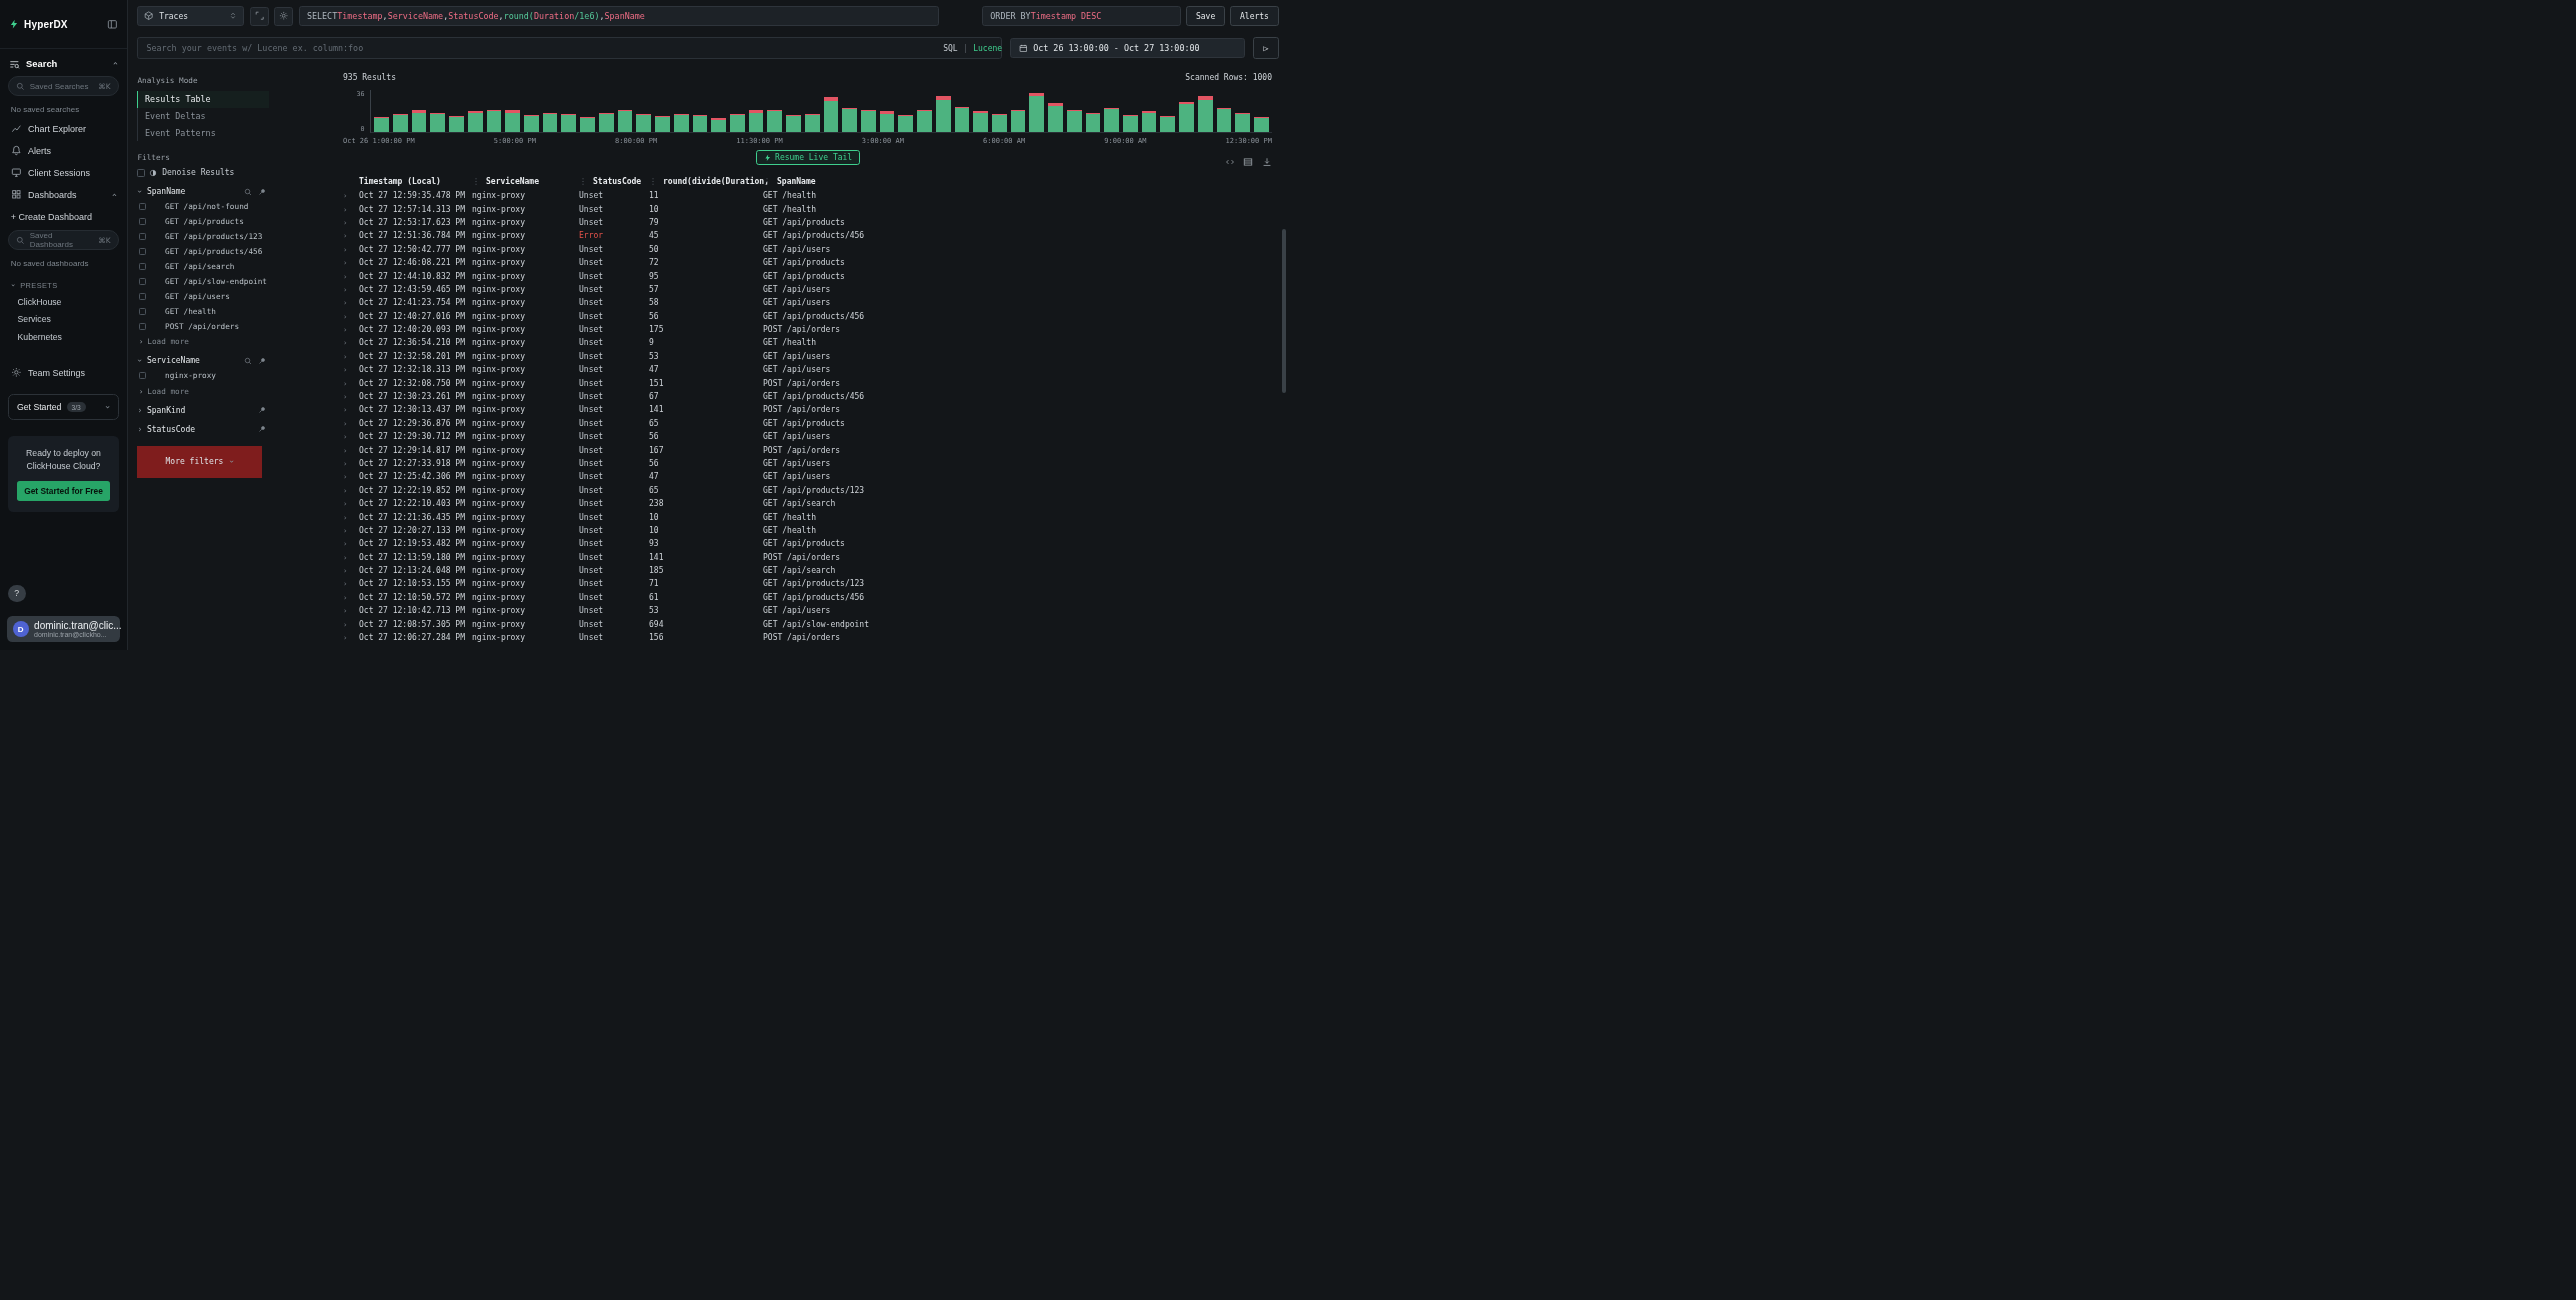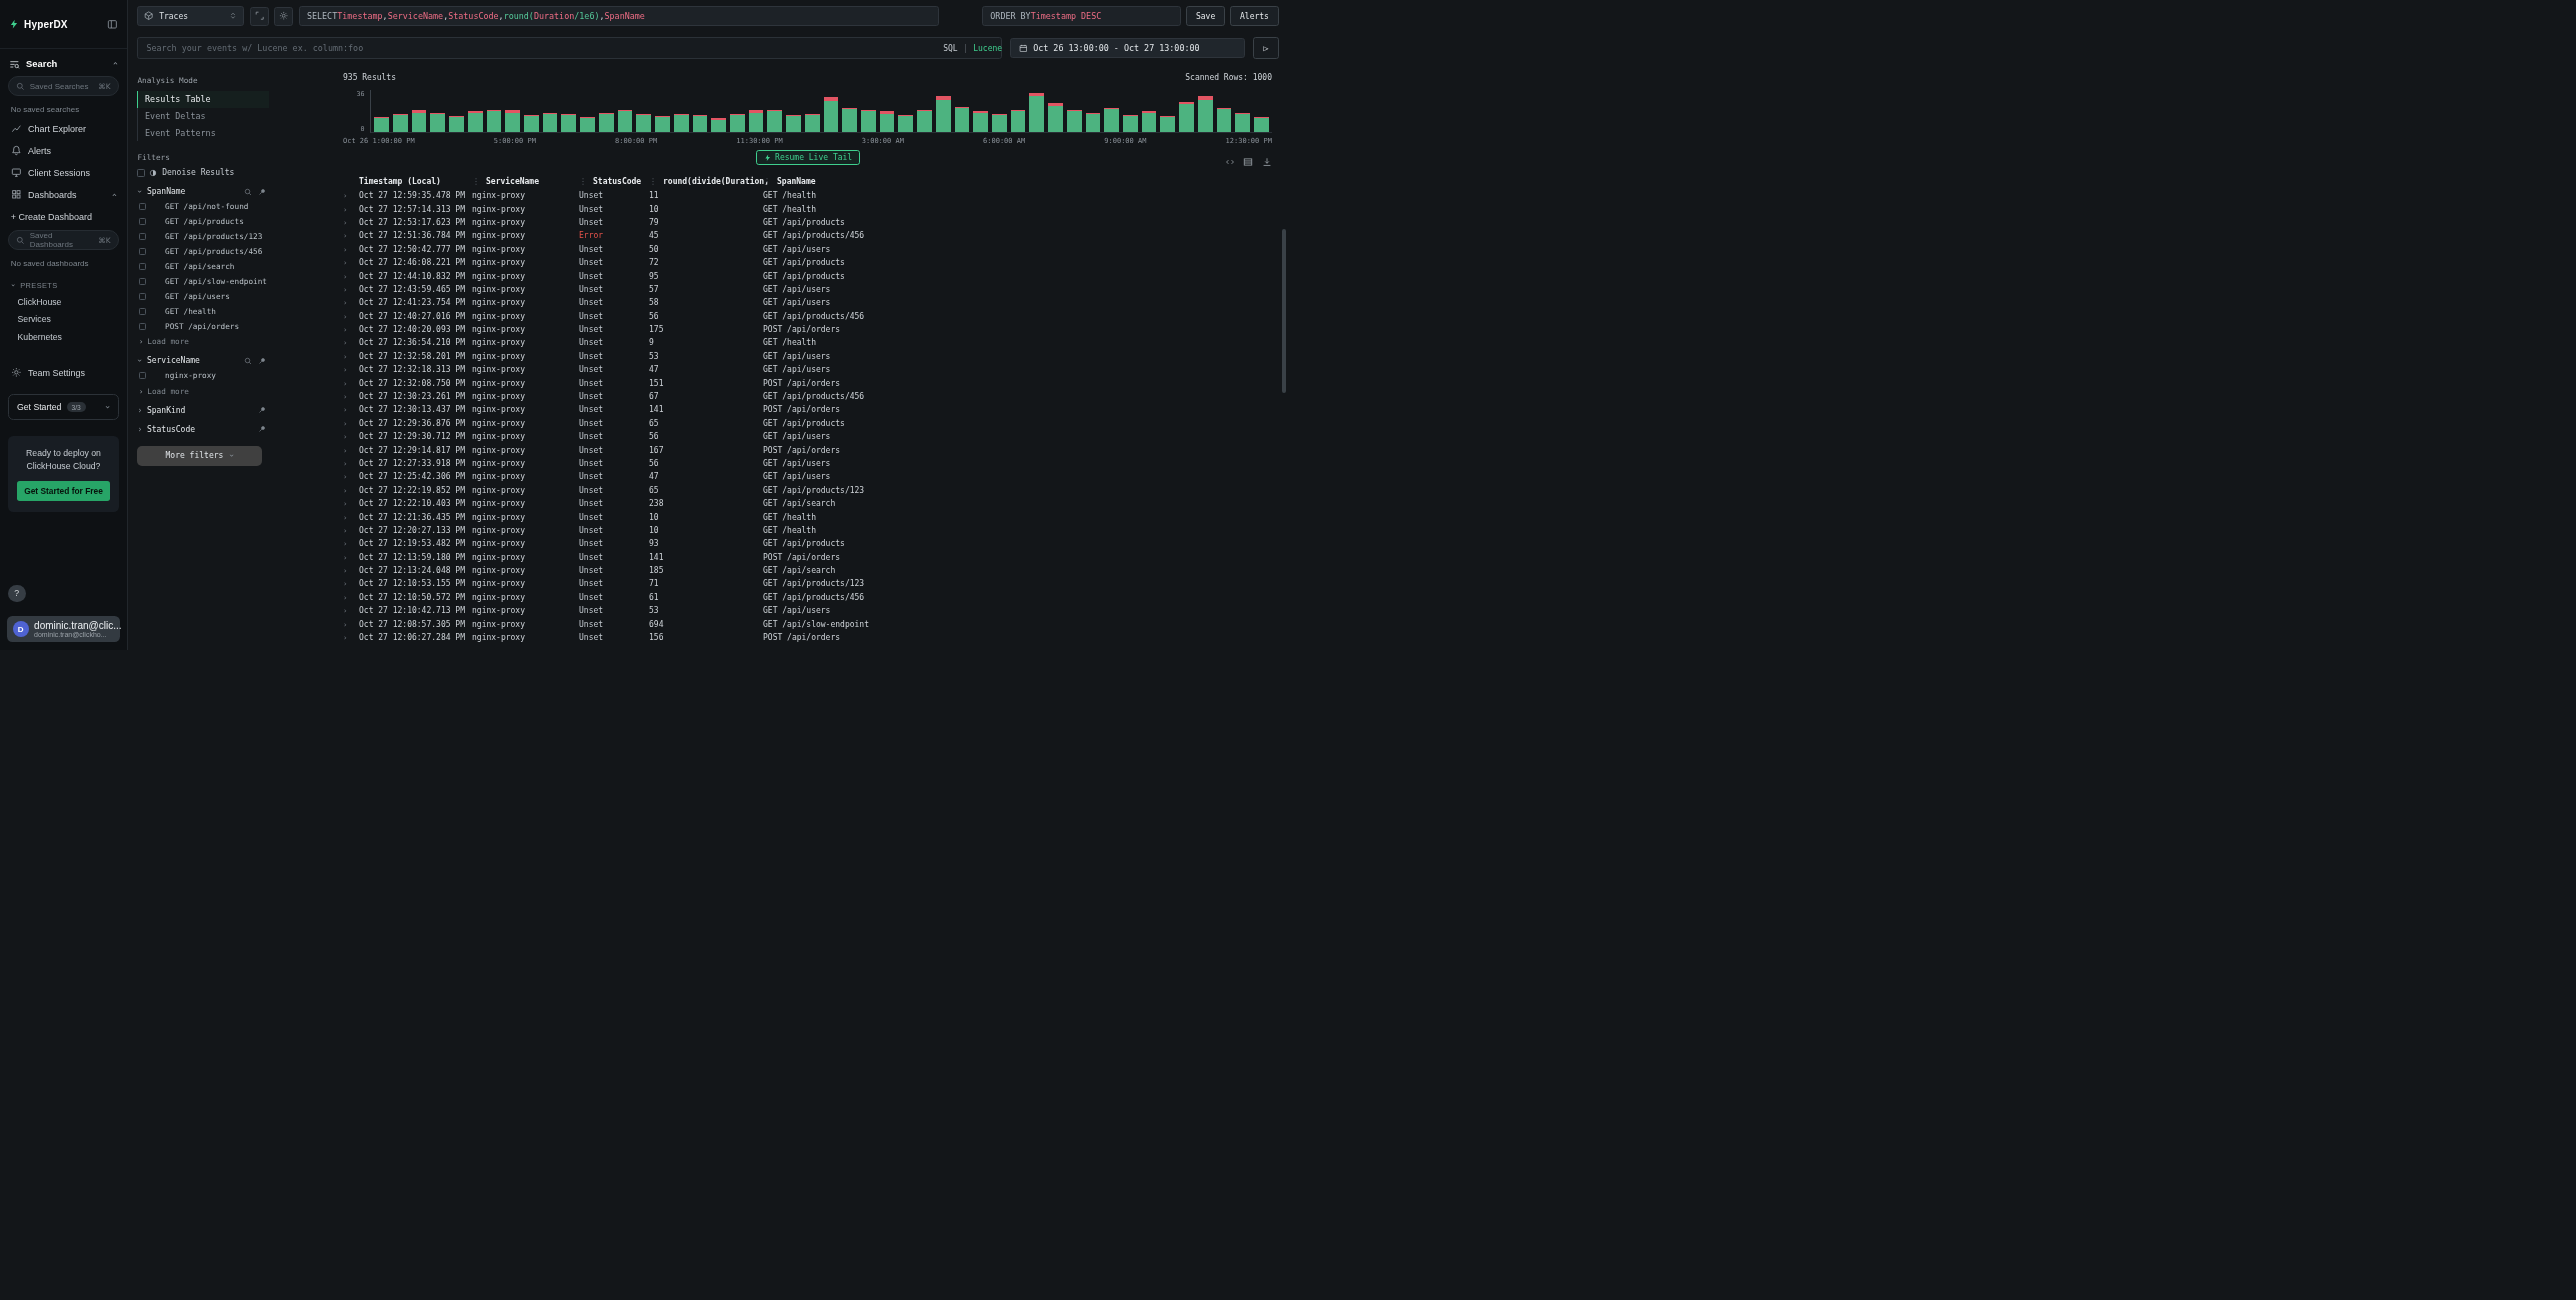--- a/index.html
+++ b/index.html
@@ -80,21 +80,21 @@
   .denoise .icon{width:8px;height:8px;color:#aeb6be}
   .cbox{width:7.4px;height:7.4px;min-width:7.4px;border:0.7px solid #4a525a;border-radius:1.3px;background:transparent;display:inline-block;cursor:pointer}
   .fgroup{margin-top:10px}
   .fgroup-head{display:flex;align-items:center;gap:4.7px;color:#e3e7ea;font-size:8px;cursor:pointer;padding-right:2.7px}
   .fgroup-icons{margin-left:auto;display:flex;gap:6px;color:#7e868e}
   .ficon{width:8px;height:8px;display:inline-flex;cursor:pointer}
   .ficon svg{width:100%;height:100%}
   .fitems{margin-top:2.7px}
   .fitem{display:flex;align-items:center;gap:19px;padding:3px 0 3px 1.3px;color:#b9c0c6;font-size:7.7px;cursor:pointer;white-space:nowrap}
   .loadmore{display:flex;align-items:center;gap:4px;color:#7e868e;font-size:7.7px;padding:3.4px 0 0 1.3px;cursor:pointer}
-  .more-filters{margin:12px 6.7px 0 0;height:20px;background:#404040;border:none;border-radius:5px;color:#dfe3e7;font-size:8px;font-family:"DejaVu Sans Mono",monospace;width:calc(100% - 6.7px);display:flex;align-items:center;justify-content:center;gap:6px;cursor:pointer}
+  .more-filters{margin:12px 6.7px 0 0;height:32px;background:#7f1d1d;border:none;border-radius:0;color:#dfe3e7;font-size:8px;font-family:"DejaVu Sans Mono",monospace;width:calc(100% - 6.7px);display:flex;align-items:center;justify-content:center;gap:6px;cursor:pointer}
 
   .results{flex:1;position:relative;padding:9.4px 16px 0 70px;min-width:0;overflow:hidden}
   .results-head{display:flex;justify-content:space-between;font-size:8px;color:#cfd4d9}
   .chart{margin-top:8px;display:flex}
   .ygutter{width:27px;min-width:27px;display:flex;flex-direction:column;justify-content:space-between;align-items:flex-end;padding-right:5.4px;color:#8a9199;font-size:6.7px;height:43px}
   .plot{flex:1;height:43px;border-left:0.7px solid #3a4148;border-bottom:0.7px solid #2a3036;display:flex;align-items:flex-end;padding:0 1.3px}
   .bar{flex:1;margin:0 2px;background:#4db380;display:flex;flex-direction:column;border-radius:0.7px 0.7px 0 0}
   .bar-cap{width:100%;background:#e25563}
   .xlabels{display:flex;justify-content:space-between;margin-top:3.4px;color:#8a9199;font-size:7px}
 

